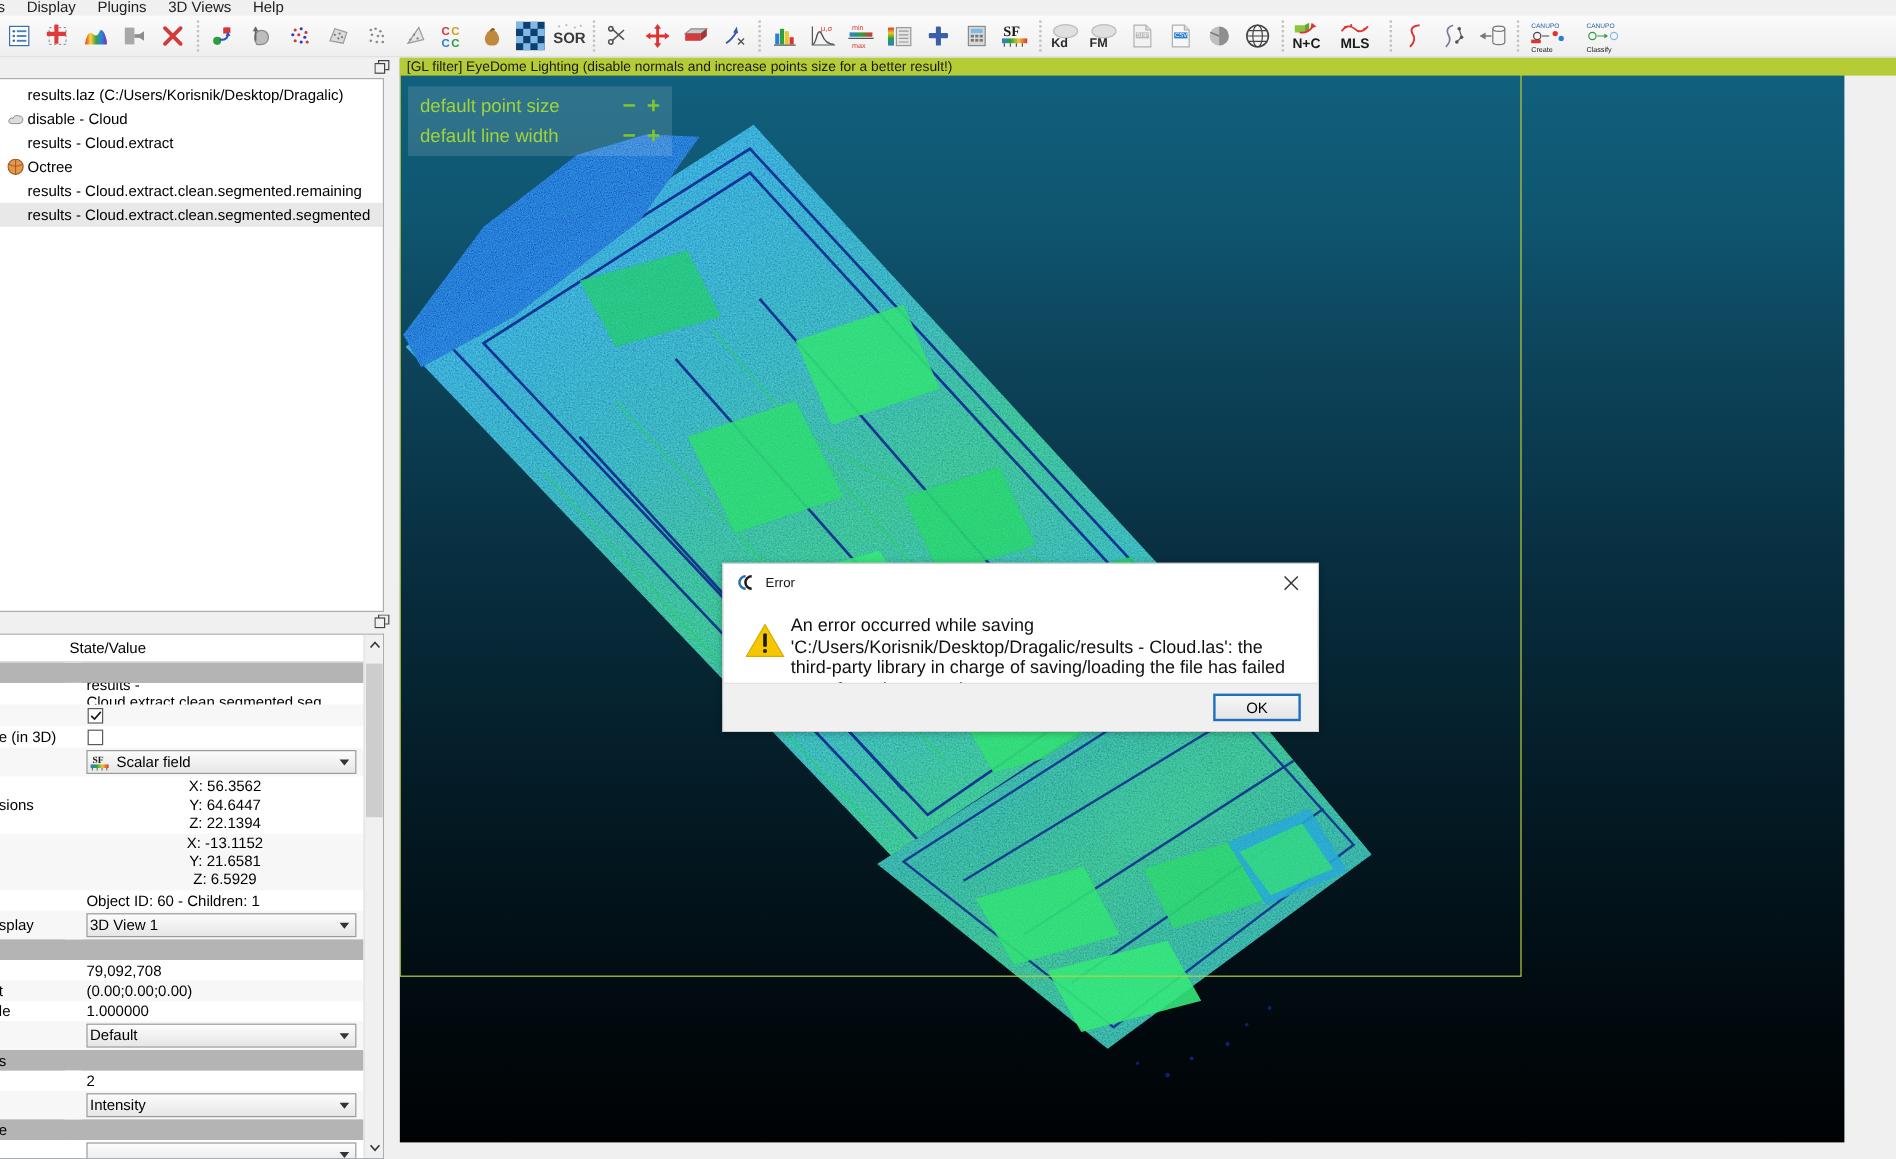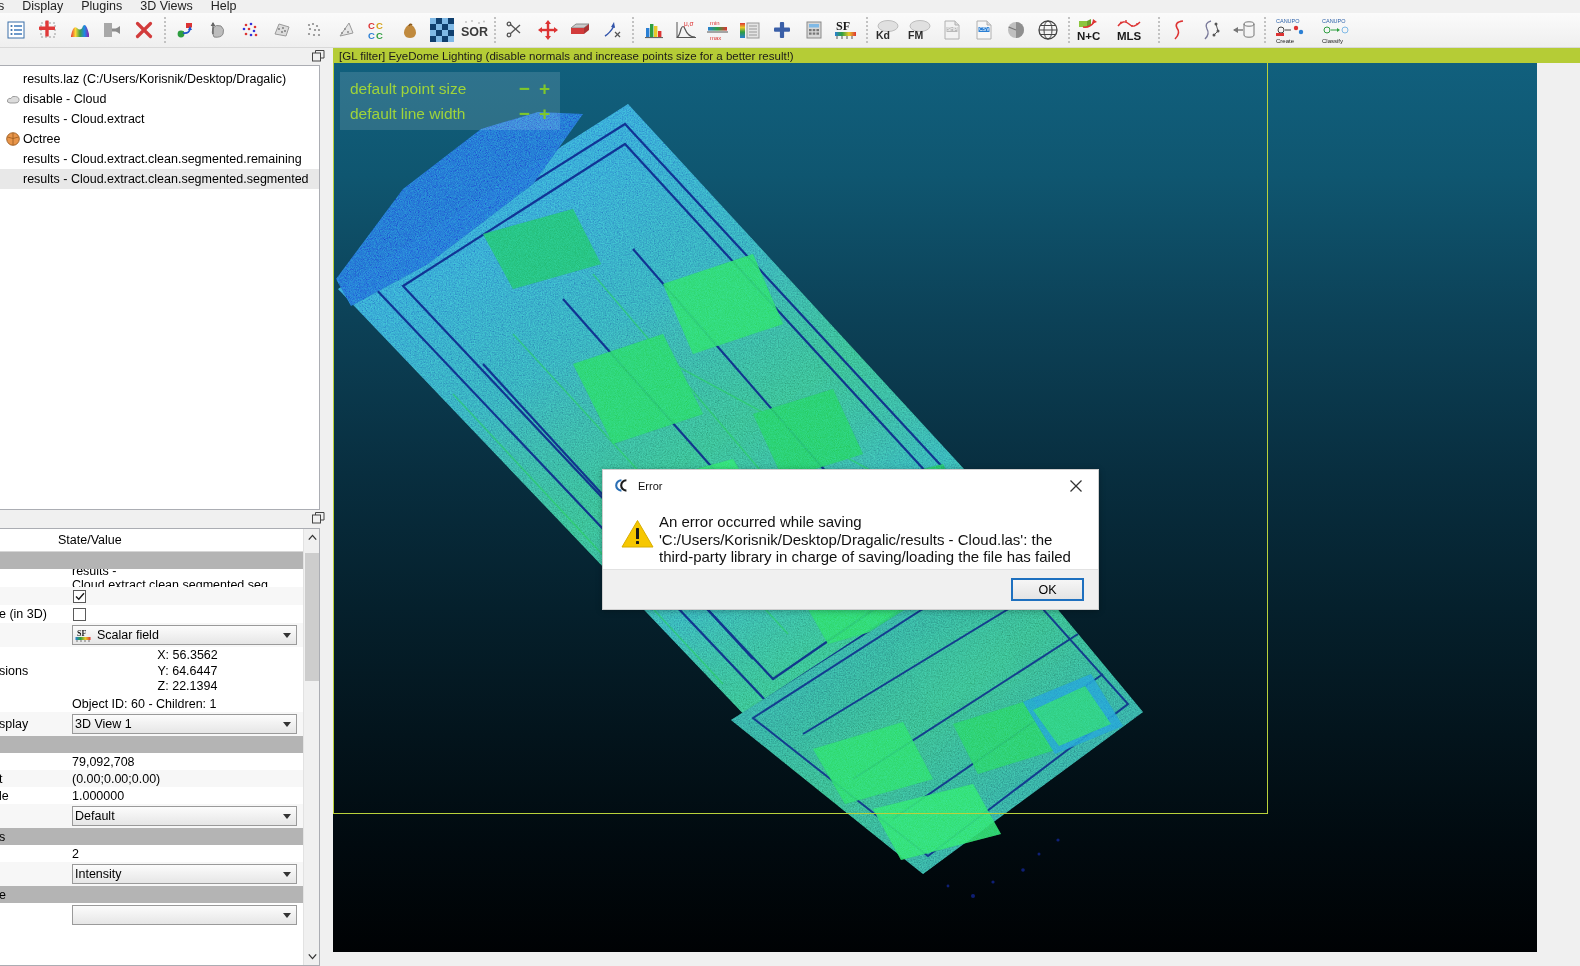--- a/index.html
+++ b/index.html
@@ -810,20 +810,28 @@
 
             <div class="prop-row" style="height:48px">
               <div class="k">sions</div>
               <div class="v multiline">
                 <span>X: 56.3562</span>
                 <span>Y: 64.6447</span>
                 <span>Z: 22.1394</span>
               </div>
             </div>
 
+            <div class="prop-row alt" style="height:47px">
+              <div class="k"></div>
+              <div class="v multiline">
+                <span>X: -13.1152</span>
+                <span>Y: 21.6581</span>
+                <span>Z: 6.5929</span>
+              </div>
+            </div>
 
             <div class="prop-row" style="height:17px">
               <div class="k"></div>
               <div class="v">Object ID: 60 - Children: 1</div>
             </div>
 
             <div class="prop-row alt" style="height:24px">
               <div class="k">splay</div>
               <div class="v cb-wrap">
                 <div class="cell-combo">

